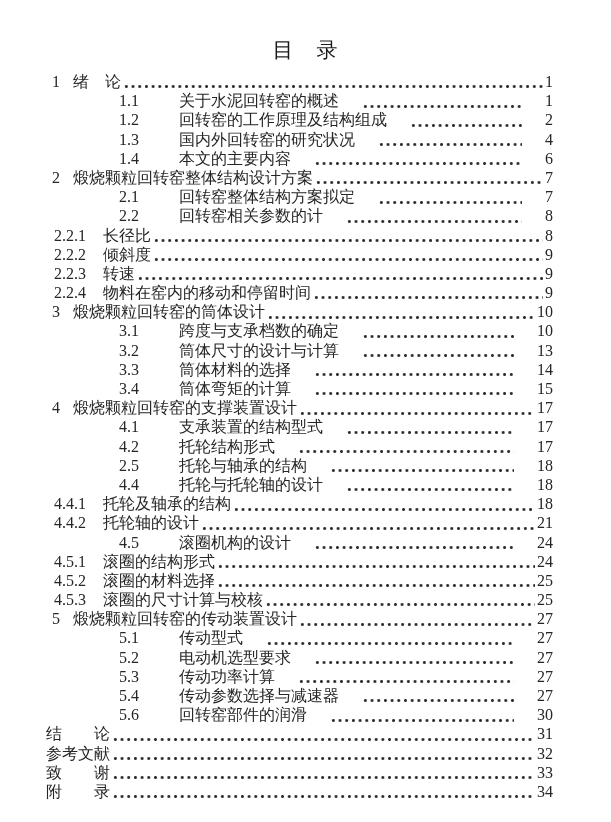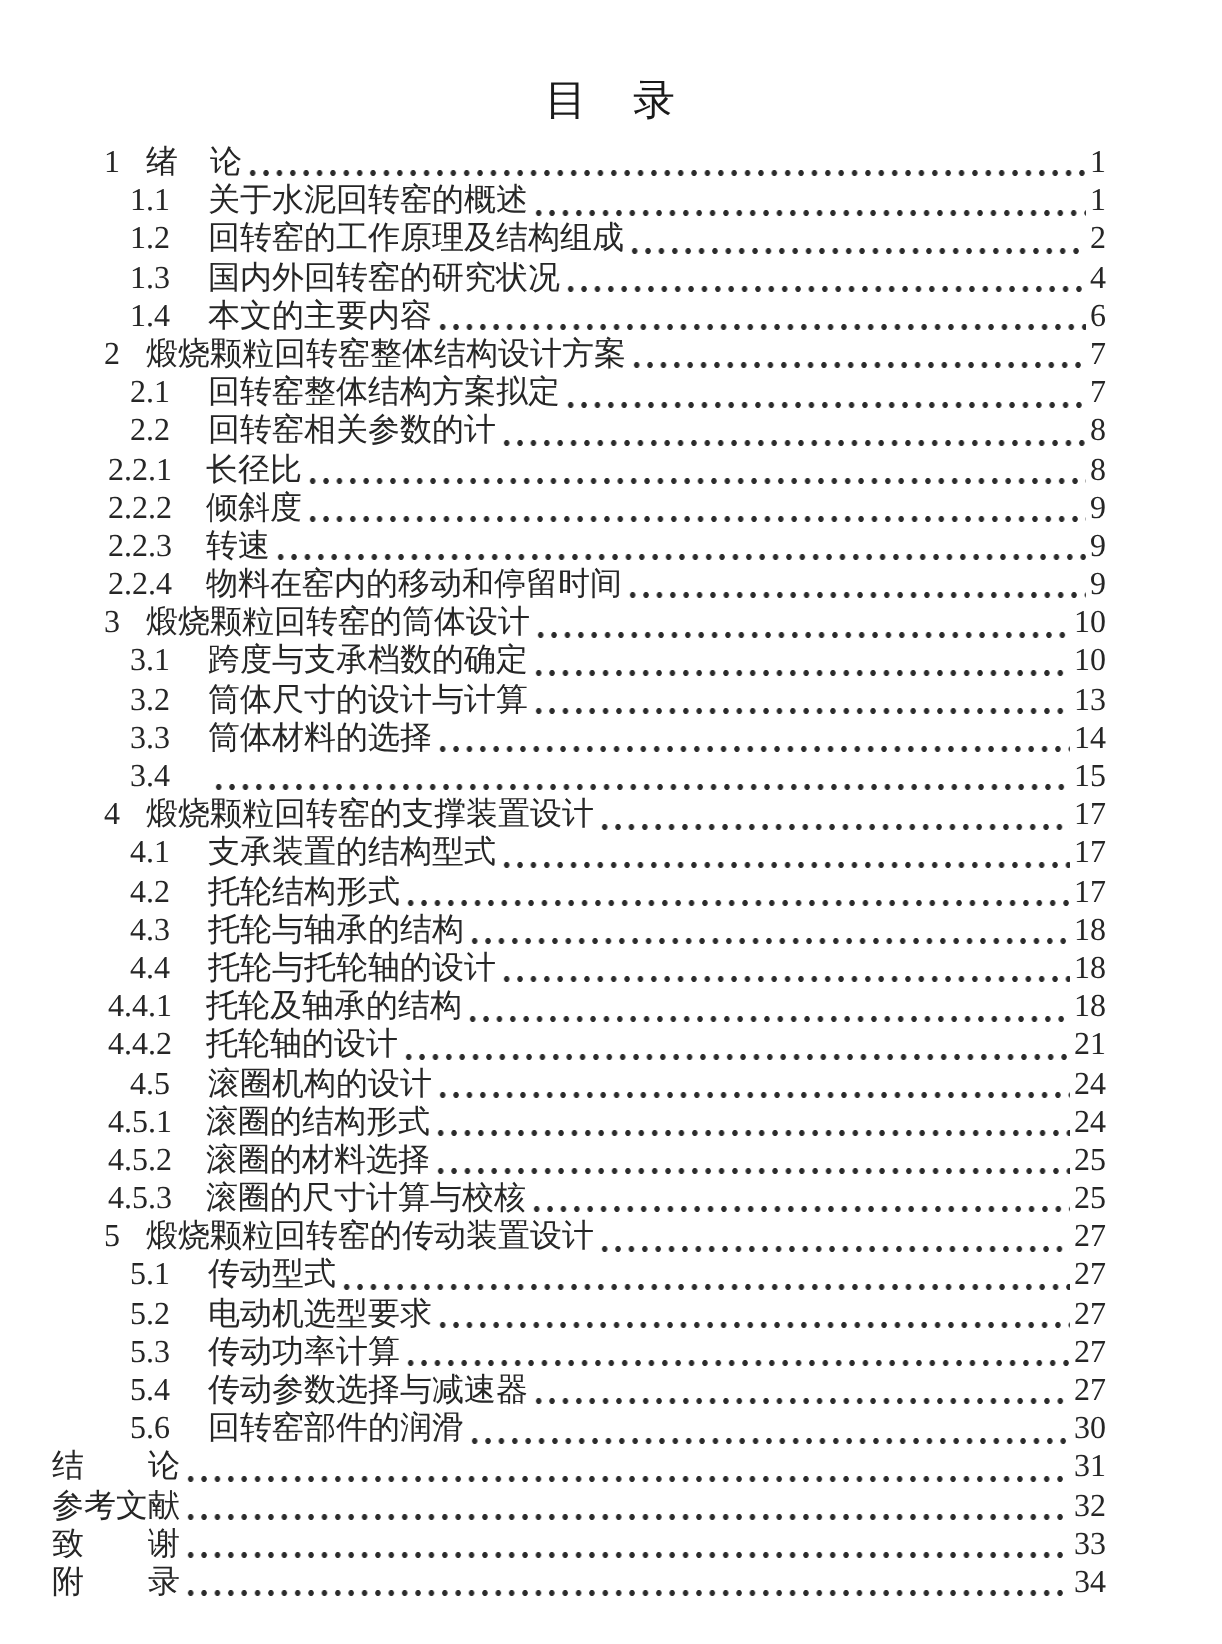--- a/index.html
+++ b/index.html
@@ -38,25 +38,25 @@
   .row .dots{
     flex:1 1 auto;
     margin:0 2px 0 1px;
     background-image:radial-gradient(circle,#2b2b2b 1.15px,rgba(0,0,0,0) 1.5px);
     background-size:6.7px 2.6px;
     background-repeat:repeat-x;
     background-position:left 1px bottom 3.2px;
   }
   .lvl1{padding-left:52px;}
   .lvl1 .num{width:21px;}
-  .lvl2{padding-left:65px;}
+  .lvl2{padding-left:119px;gap:21px;}
   .lvl2 .num{width:39px;}
   .lvl3{padding-left:54px;}
   .lvl3 .num{width:49px;}
-  .tail{padding-left:26px;}
+  .tail{padding-left:46px;}
   .tail .num{width:0;overflow:hidden;}
 </style>
 </head>
 <body>
 
 <div class="page">
   <div class="doc-title">目　录</div>
 
   <div class="toc">
       <div class="row lvl1">
@@ -150,20 +150,21 @@
     <span class="pg">13</span>
   </div>
       <div class="row lvl2">
     <span class="num">3.3</span>
     <span class="ttl">筒体材料的选择</span>
     <span class="dots"></span>
     <span class="pg">14</span>
   </div>
       <div class="row lvl2">
     <span class="num">3.4</span>
+    <span class="ttl">筒体弯矩的计算</span>
     <span class="dots"></span>
     <span class="pg">15</span>
   </div>
       <div class="row lvl1">
     <span class="num">4</span>
     <span class="ttl">煅烧颗粒回转窑的支撑装置设计</span>
     <span class="dots"></span>
     <span class="pg">17</span>
   </div>
       <div class="row lvl2">
@@ -172,21 +173,21 @@
     <span class="dots"></span>
     <span class="pg">17</span>
   </div>
       <div class="row lvl2">
     <span class="num">4.2</span>
     <span class="ttl">托轮结构形式</span>
     <span class="dots"></span>
     <span class="pg">17</span>
   </div>
       <div class="row lvl2">
-    <span class="num">4.3</span>
+    <span class="num">2.5</span>
     <span class="ttl">托轮与轴承的结构</span>
     <span class="dots"></span>
     <span class="pg">18</span>
   </div>
       <div class="row lvl2">
     <span class="num">4.4</span>
     <span class="ttl">托轮与托轮轴的设计</span>
     <span class="dots"></span>
     <span class="pg">18</span>
   </div>

